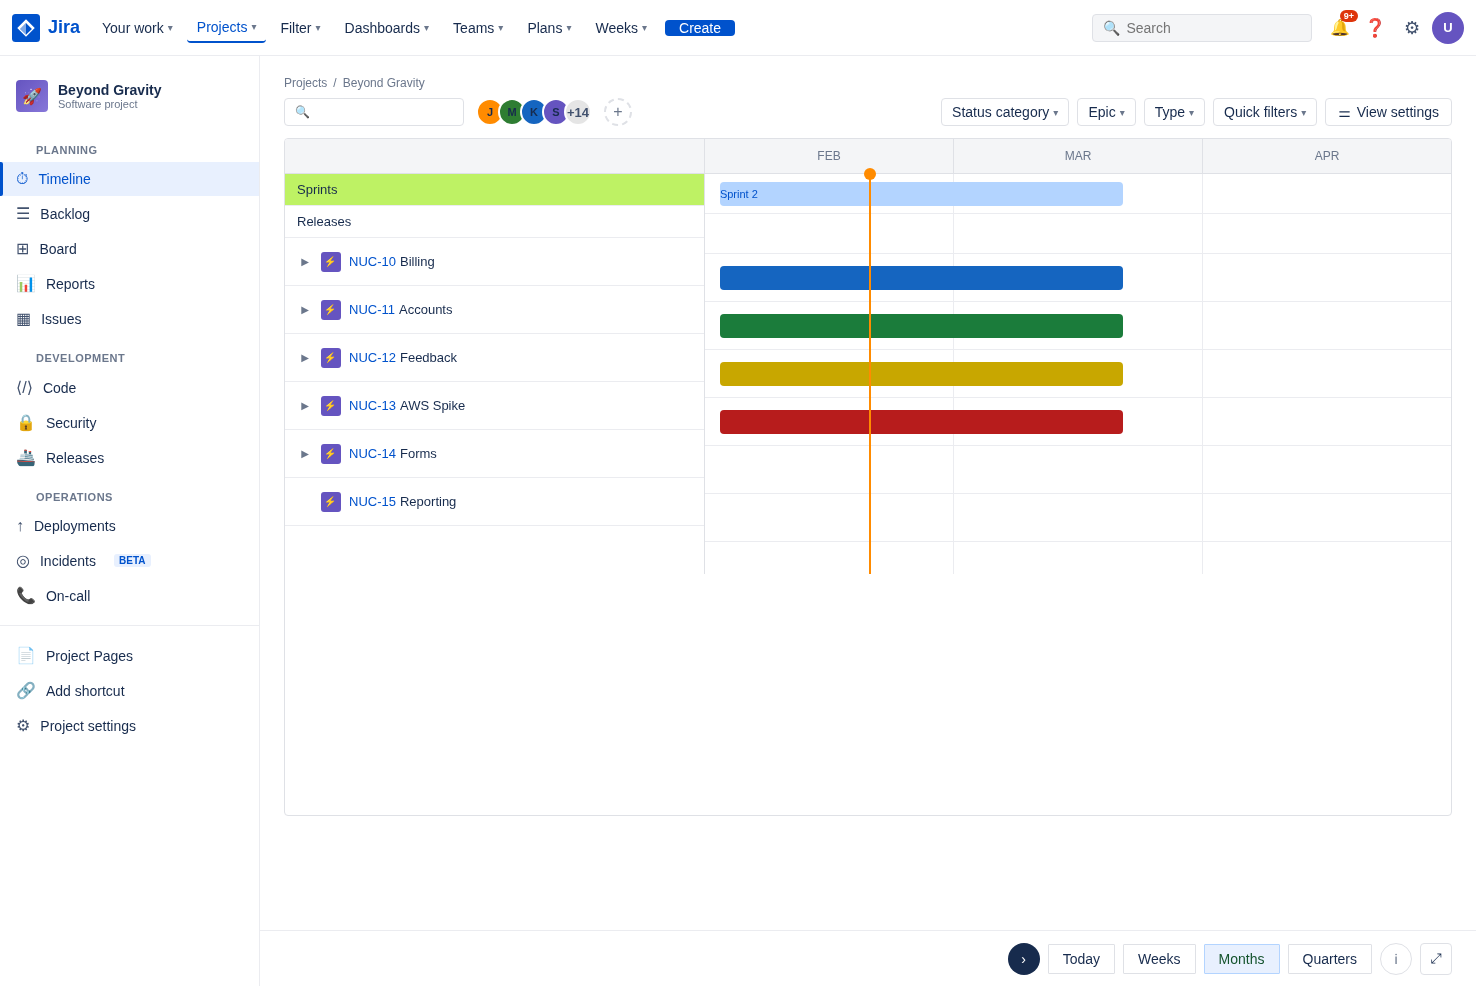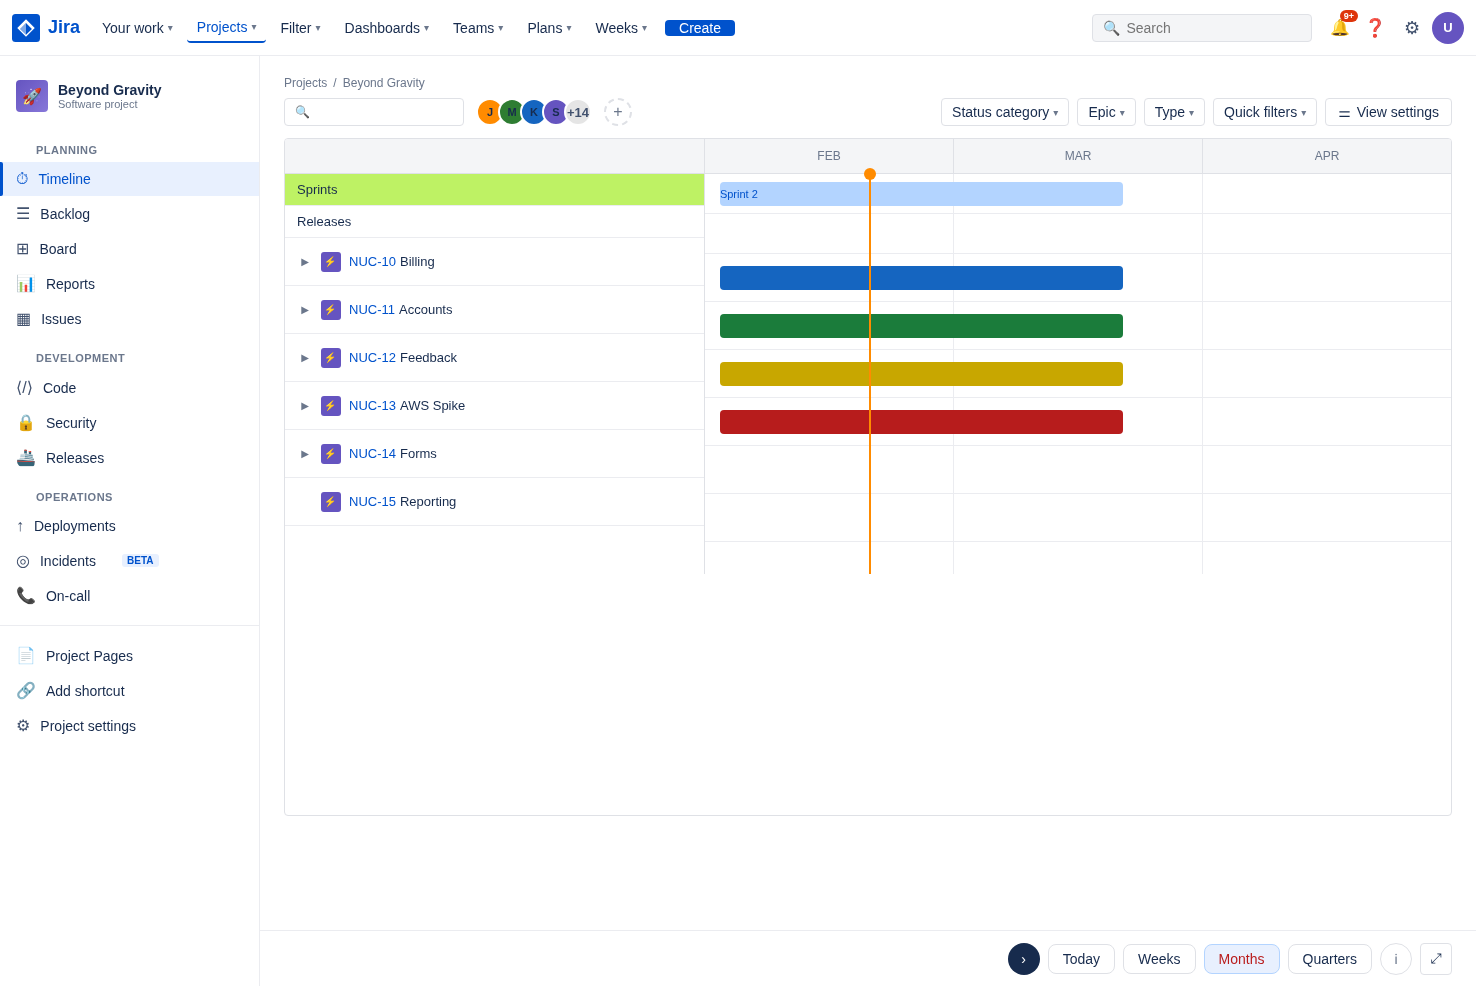--- a/index.html
+++ b/index.html
@@ -123,21 +123,21 @@
       content: '';
       position: absolute; left: 0; top: 0; bottom: 0;
       width: 3px; background: #0052cc;
       border-radius: 0 2px 2px 0;
     }
     .sidebar-item .item-icon { font-size: 16px; color: #42526e; }
     .sidebar-item.active .item-icon { color: #0052cc; }
     .sidebar-beta {
       font-size: 10px; font-weight: 600; color: #0052cc;
       background: #e8f0fe; padding: 1px 5px; border-radius: 3px;
-      margin-left: 16px;
+      margin-left: 8px;
     }
     .sidebar-divider { border: none; border-top: 1px solid #ebecf0; margin: 12px 0; }
     .sidebar-footer {
       padding: 16px;
       font-size: 11px; color: #6b778c; text-align: center;
     }
     .sidebar-footer a { color: #0052cc; text-decoration: none; }
 
     
     .main-content {
@@ -352,25 +352,25 @@
       height: 56px;
       background: #fff;
       border-top: 1px solid #ebecf0;
       display: flex; align-items: center; justify-content: flex-end;
       padding: 0 24px;
       gap: 8px;
     }
     .footer-btn {
       display: flex; align-items: center; gap: 6px;
       padding: 6px 14px;
-      border: 1px solid #dfe1e6; border-radius: 8px;
+      border: 1px solid #dfe1e6; border-radius: 1px;
       cursor: pointer; font-size: 14px; color: #172b4d; background: #fff;
     }
     .footer-btn.active {
-      background: #e8f0fe; color: #b91c1c;
+      background: #e8f0fe; color: #14532d;
       border-color: #b3d4ff;
     }
     .footer-nav-btn {
       width: 32px; height: 32px;
       background: #172b4d;
       border-radius: 50%;
       display: flex; align-items: center; justify-content: center;
       cursor: pointer; color: #fff; font-size: 14px;
     }
     .footer-info-btn {

